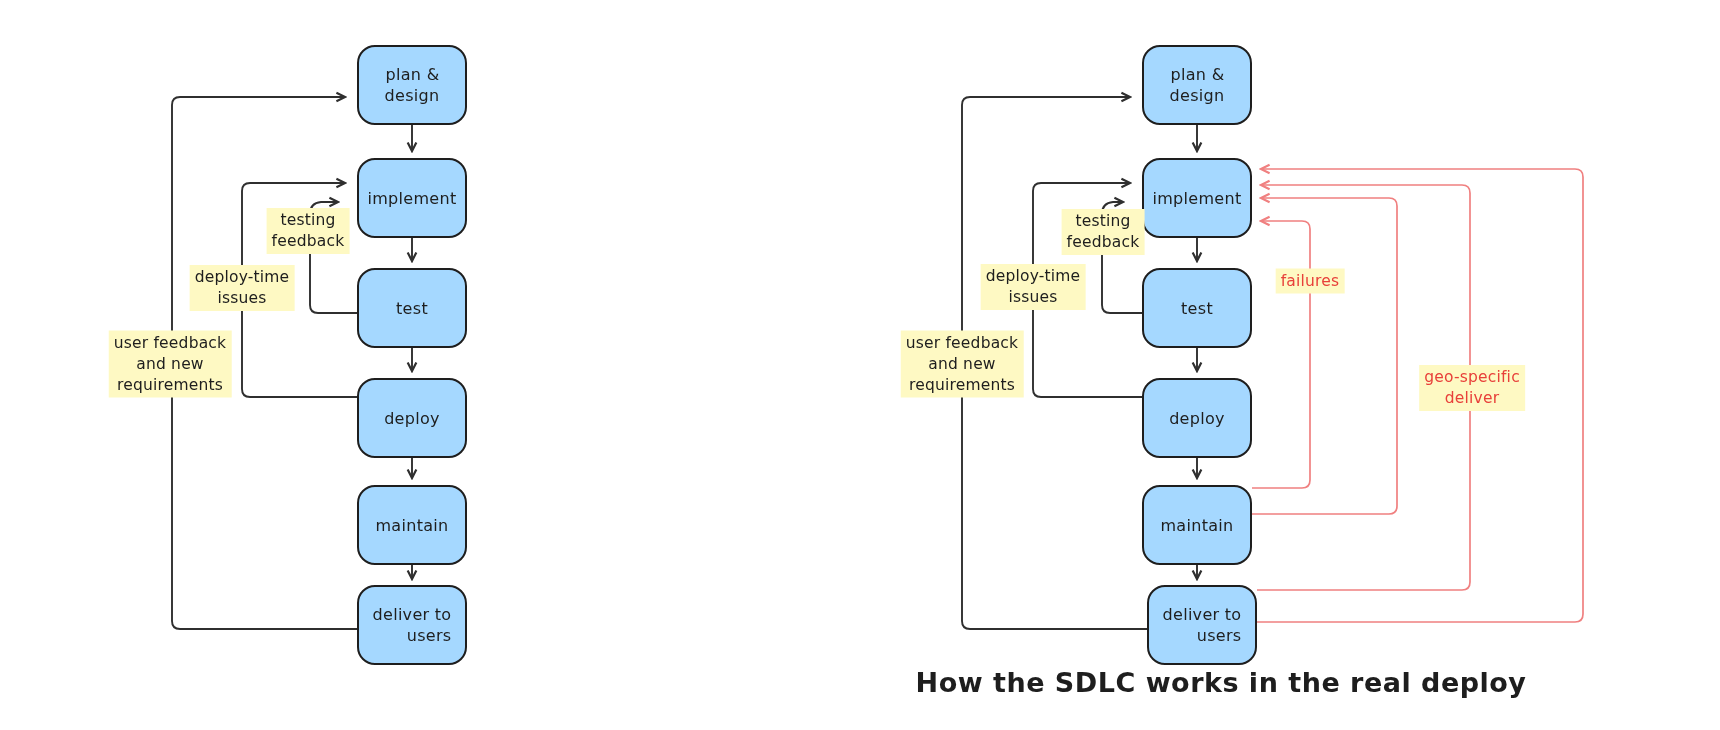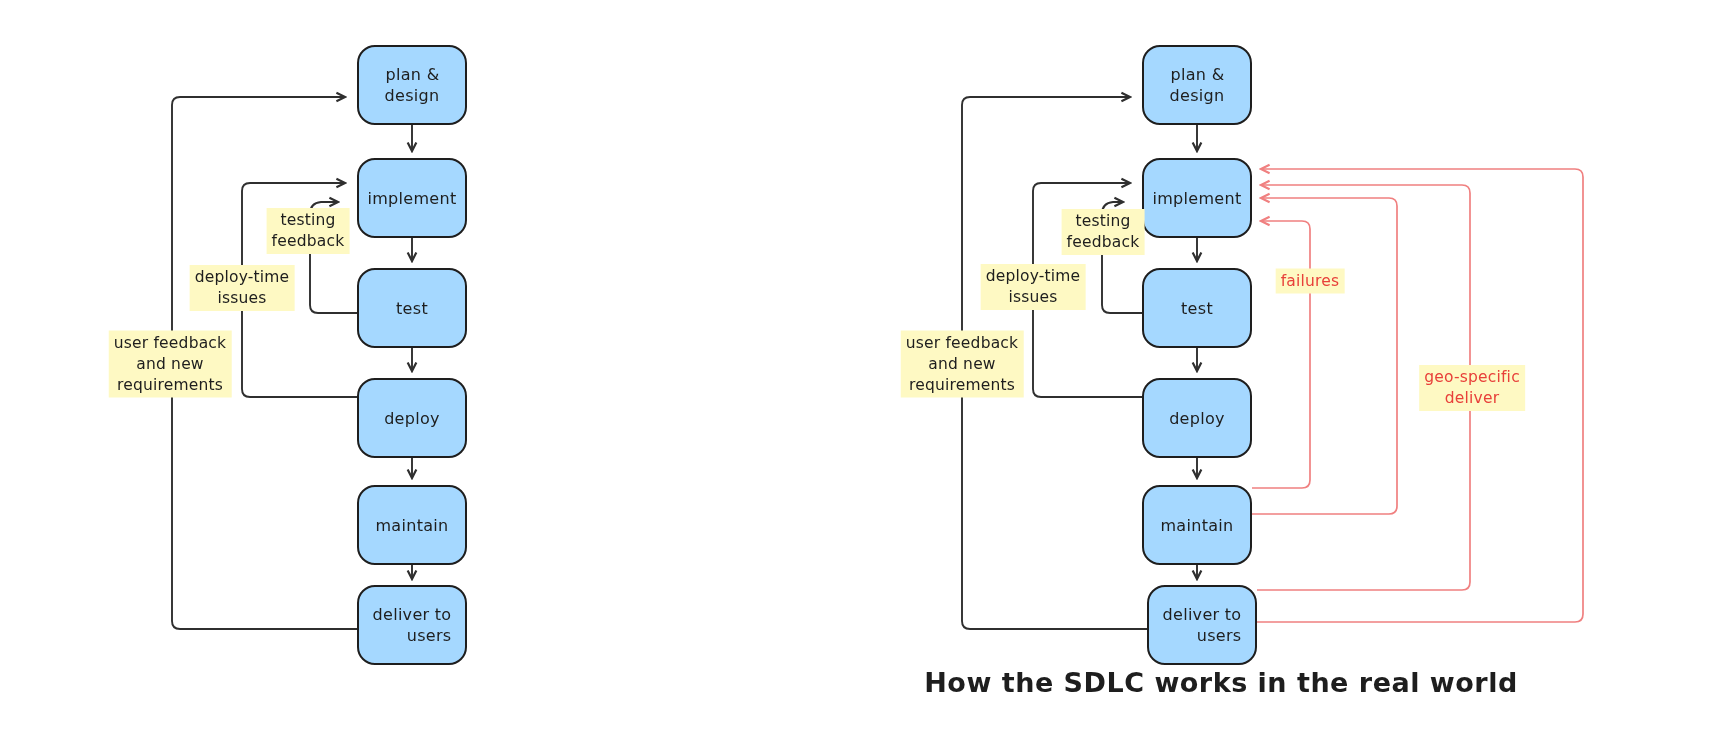--- a/index.html
+++ b/index.html
@@ -124,15 +124,15 @@
   <div class="wire-label" style="left:1033px;top:287px">deploy-time
 issues</div>
   <div class="wire-label" style="left:962px;top:364px">user feedback
 and new
 requirements</div>
 
   <div class="wire-label red" style="left:1310px;top:281px">failures</div>
   <div class="wire-label red" style="left:1472px;top:388px">geo-specific
 deliver</div>
 
-  <div class="caption" style="left:1221px;top:682px">How the SDLC works in the real world</div>
+  <div class="caption" style="left:1221px;top:682px">How the SDLC works in the real deploy</div>
 
 </div>
 
 </body></html>

